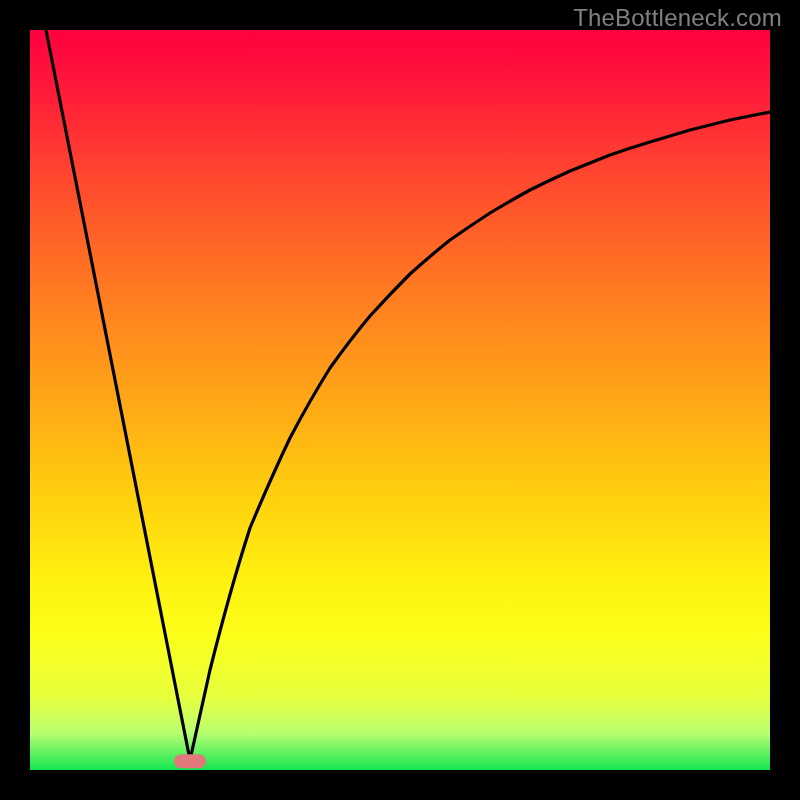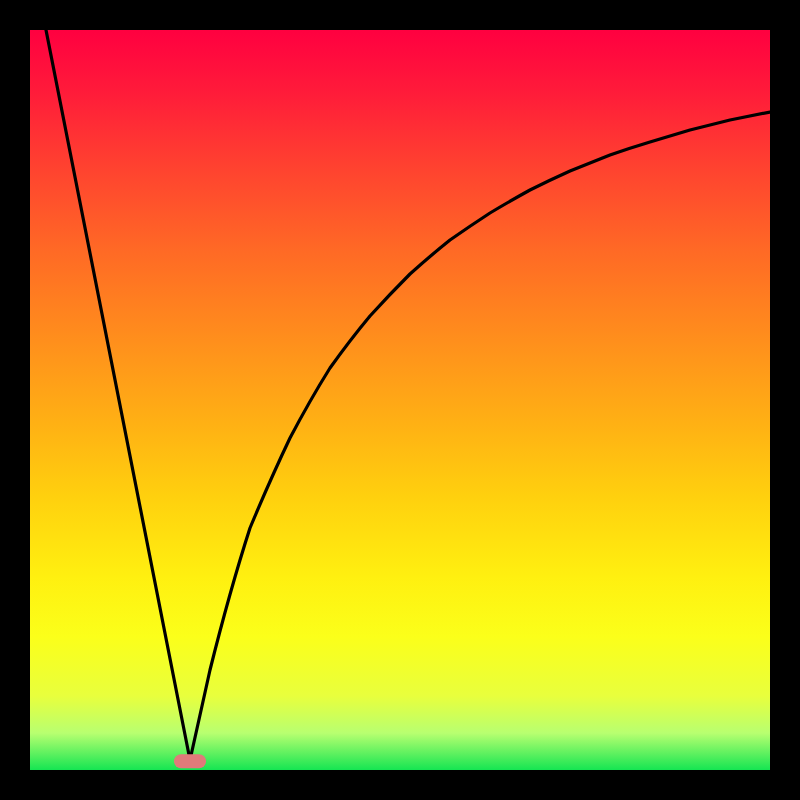--- a/index.html
+++ b/index.html
@@ -92,13 +92,14 @@
                Q 560 133 580 125
                Q 600 118 620 112
                Q 640 106 660 100
                Q 680 95 700 90
                Q 720 86 740 82"></path>
     </svg>
 
     <div class="marker" style="left:160px; top:732px;"></div>
   </div>
 
+  <div class="watermark">TheBottleneck.com</div>
 </div>
 
 </body></html>

